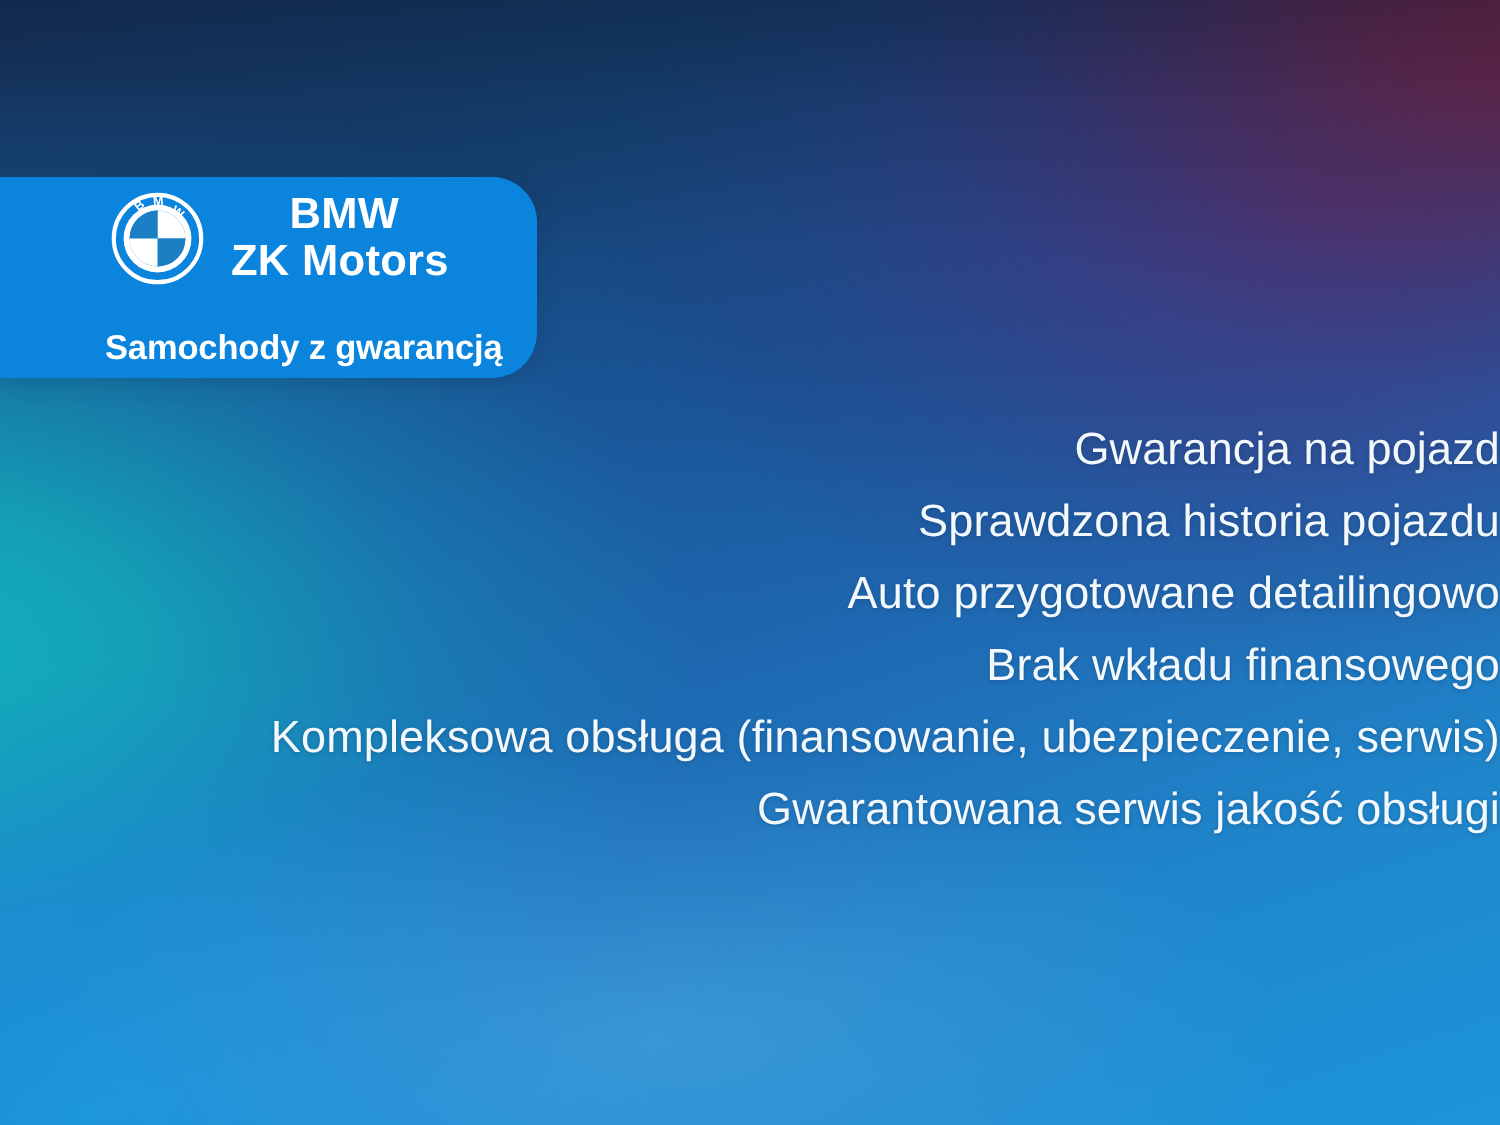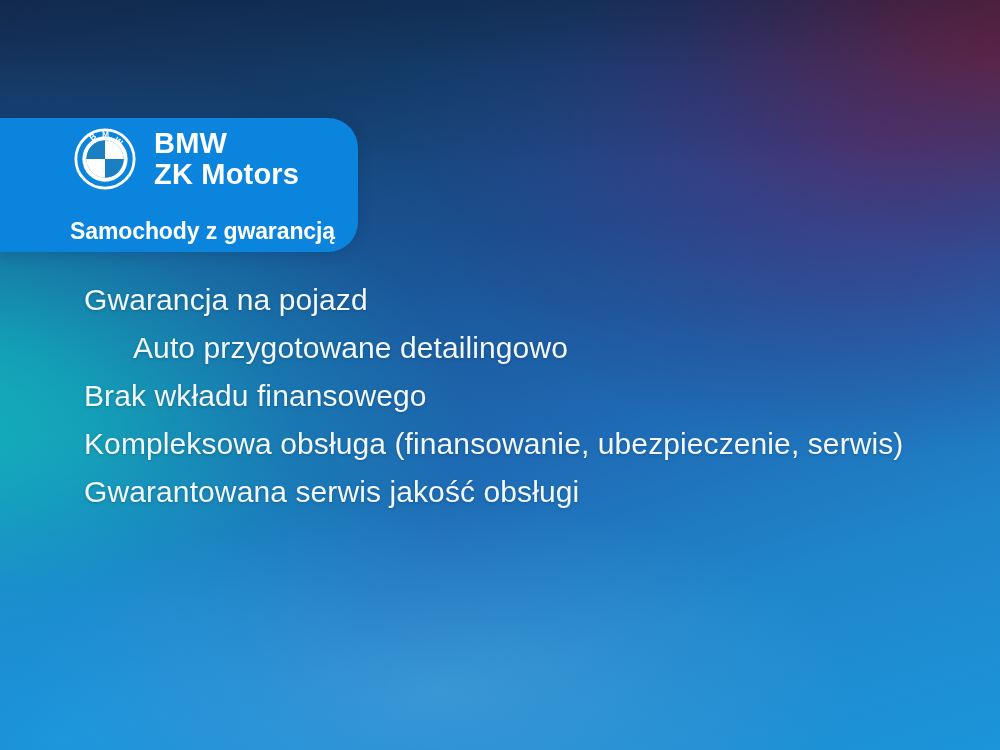--- a/index.html
+++ b/index.html
@@ -122,21 +122,21 @@
   }
 
   .wordmark {
     color: #ffffff;
     font-weight: 700;
     font-size: 29px;
     line-height: 1.08;
     letter-spacing: 0.2px;
     white-space: nowrap;
   }
-  .wordmark .line1 { display: block; }
+  .wordmark .line1 { display: block; margin-left: 39px; }
   .wordmark .line2 { display: block; }
 
   .tagline {
     position: absolute;
     left: 70px;
     top: 94px;
     color: #ffffff;
     font-weight: 700;
     font-size: 23px;
     letter-spacing: -0.1px;
@@ -157,20 +157,21 @@
   #benefits li {
     height: 48px;
     line-height: 48px;
     padding-left: 84px;
     color: #f2f8fc;
     font-size: 30px;
     font-weight: 300;
     letter-spacing: 0.1px;
     white-space: nowrap;
     text-shadow: 0 1px 3px rgba(12,44,80,0.30);
+    text-align: right;
   }
   #benefits li.indented {
     padding-left: 89px;
     margin-left: 44px;
   }
 </style>
 </head>
 <body>
 
 <div id="banner">
@@ -206,19 +207,20 @@
         <span class="line1">BMW</span>
         <span class="line2">ZK Motors</span>
       </div>
     </div>
 
     <div class="tagline">Samochody z gwarancją</div>
   </div>
 
   <ul id="benefits">
     <li>Gwarancja na pojazd</li>
+    <li>Sprawdzona historia pojazdu</li>
     <li class="indented">Auto przygotowane detailingowo</li>
     <li>Brak wkładu finansowego</li>
     <li>Kompleksowa obsługa (finansowanie, ubezpieczenie, serwis)</li>
     <li>Gwarantowana serwis jakość obsługi</li>
   </ul>
 
 </div>
 
 </body></html>

